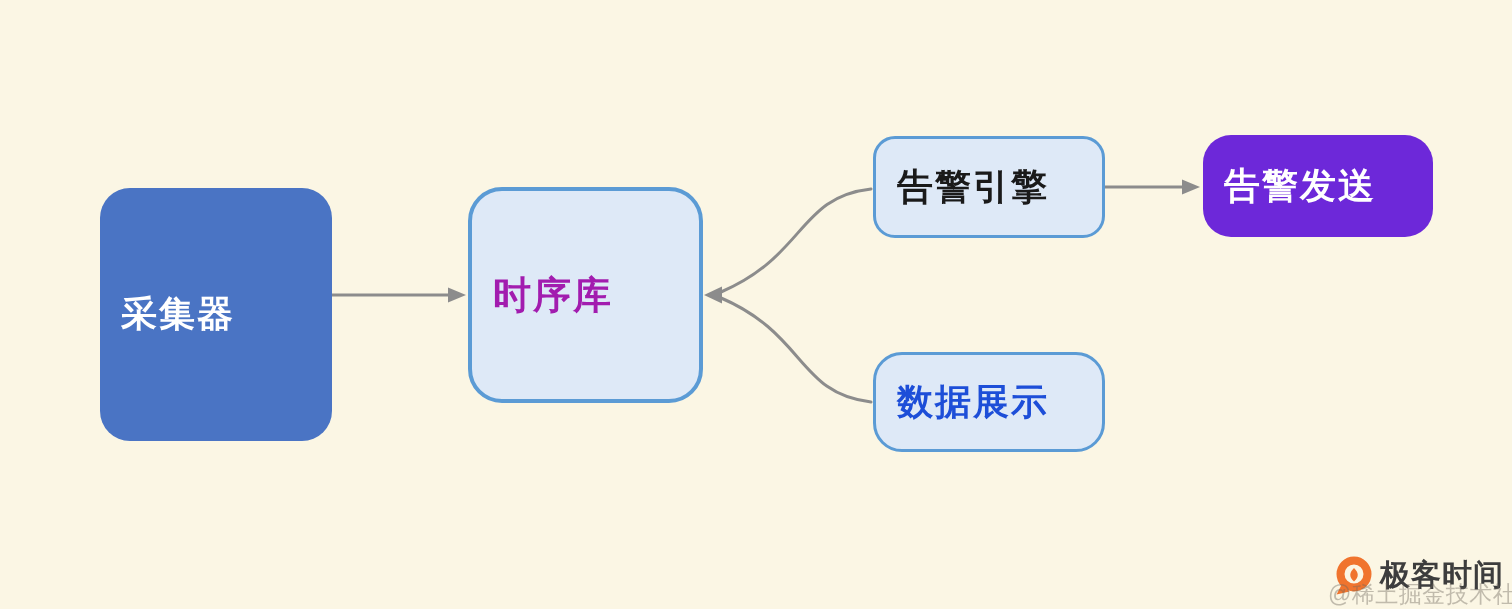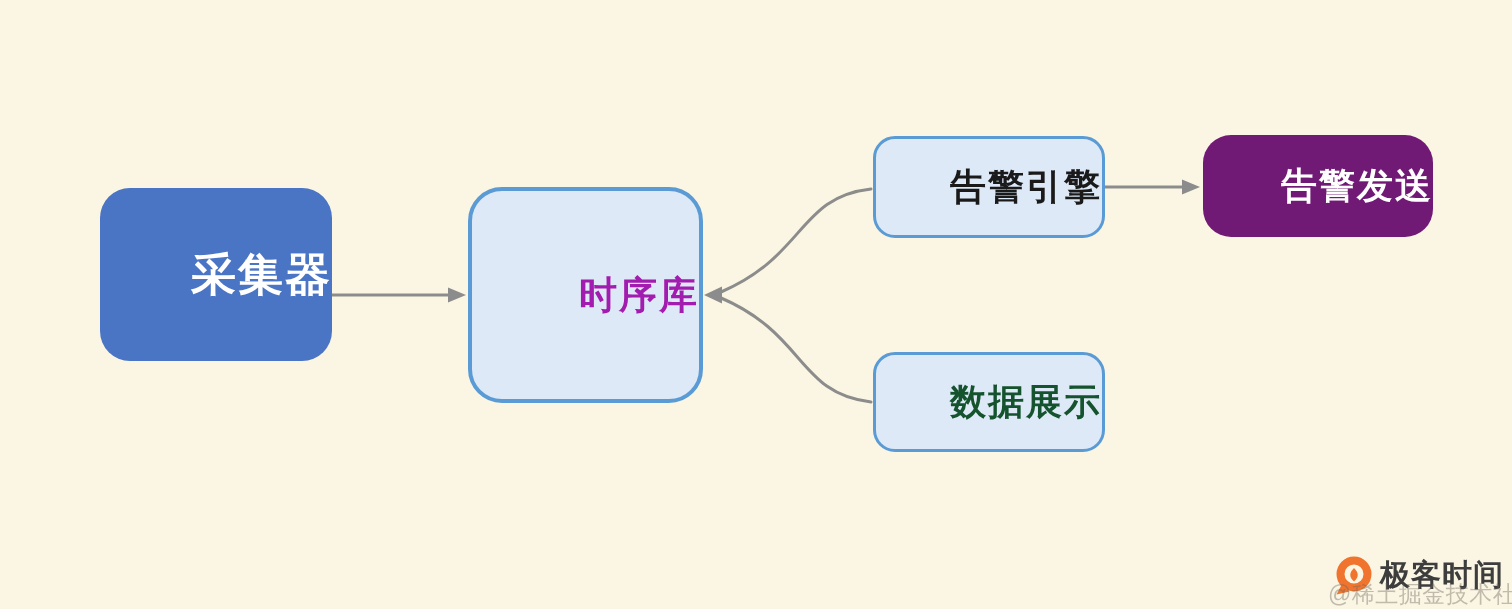--- a/index.html
+++ b/index.html
@@ -18,32 +18,32 @@
   .connectors {
     position: absolute;
     left: 0; top: 0;
     width: 1512px; height: 615px;
     pointer-events: none;
   }
   .node {
     position: absolute;
     display: flex;
     align-items: center;
-    justify-content: flex-end;
+    justify-content: flex-start;
     box-sizing: border-box;
     font-weight: 600;
     letter-spacing: 2px;
     white-space: nowrap;
     padding-left: 21px;
   }
   .node-collector {
     left: 100px; top: 188px;
-    width: 232px; height: 173px;
+    width: 232px; height: 253px;
     border-radius: 30px;
-    font-size: 45px;
+    font-size: 36px;
   }
   .node-tsdb {
     left: 468px; top: 187px;
     width: 235px; height: 216px;
     border-radius: 34px;
     border: 4px solid transparent;
     font-size: 38px;
   }
   .node-alert-engine {
     left: 873px; top: 136px;
@@ -119,25 +119,25 @@
   </div>
 
   <div class="node node-tsdb" style="background: rgb(222, 233, 247); color: #a21caf; border-color: rgb(91, 155, 213);">
     <span>时序库</span>
   </div>
 
   <div class="node node-alert-engine" style="background: rgb(222, 233, 247); color: rgb(26, 26, 26); border-color: rgb(91, 155, 213);">
     <span>告警引擎</span>
   </div>
 
-  <div class="node node-alert-send" style="background: #701a75; color: rgb(255, 255, 255);">
+  <div class="node node-alert-send" style="background: #6d28d9; color: rgb(255, 255, 255);">
     <span>告警发送</span>
   </div>
 
-  <div class="node node-data-display" style="background: rgb(222, 233, 247); color: #14532d; border-color: rgb(91, 155, 213);">
+  <div class="node node-data-display" style="background: rgb(222, 233, 247); color: #1d4ed8; border-color: rgb(91, 155, 213); border-radius: 29px;">
     <span>数据展示</span>
   </div>
 
   <div class="branding">
     <svg class="logo-icon" viewBox="0 0 41 41" xmlns="http://www.w3.org/2000/svg">
       <circle cx="21" cy="19" r="13.5" fill="none" stroke="#F0742E" stroke-width="8"></circle>
       <path d="M 9 29 L 16.5 36.5 L 3.5 39.5 Z" fill="#F0742E"></path>
       <path d="M 21 13 C 25.5 17.5 26.5 21.5 21 26.5 C 15.5 21.5 16.5 17.5 21 13 Z" fill="#F0742E"></path>
     </svg>
     <span class="logo-text" style="color: rgb(61, 61, 61);">极客时间</span>

